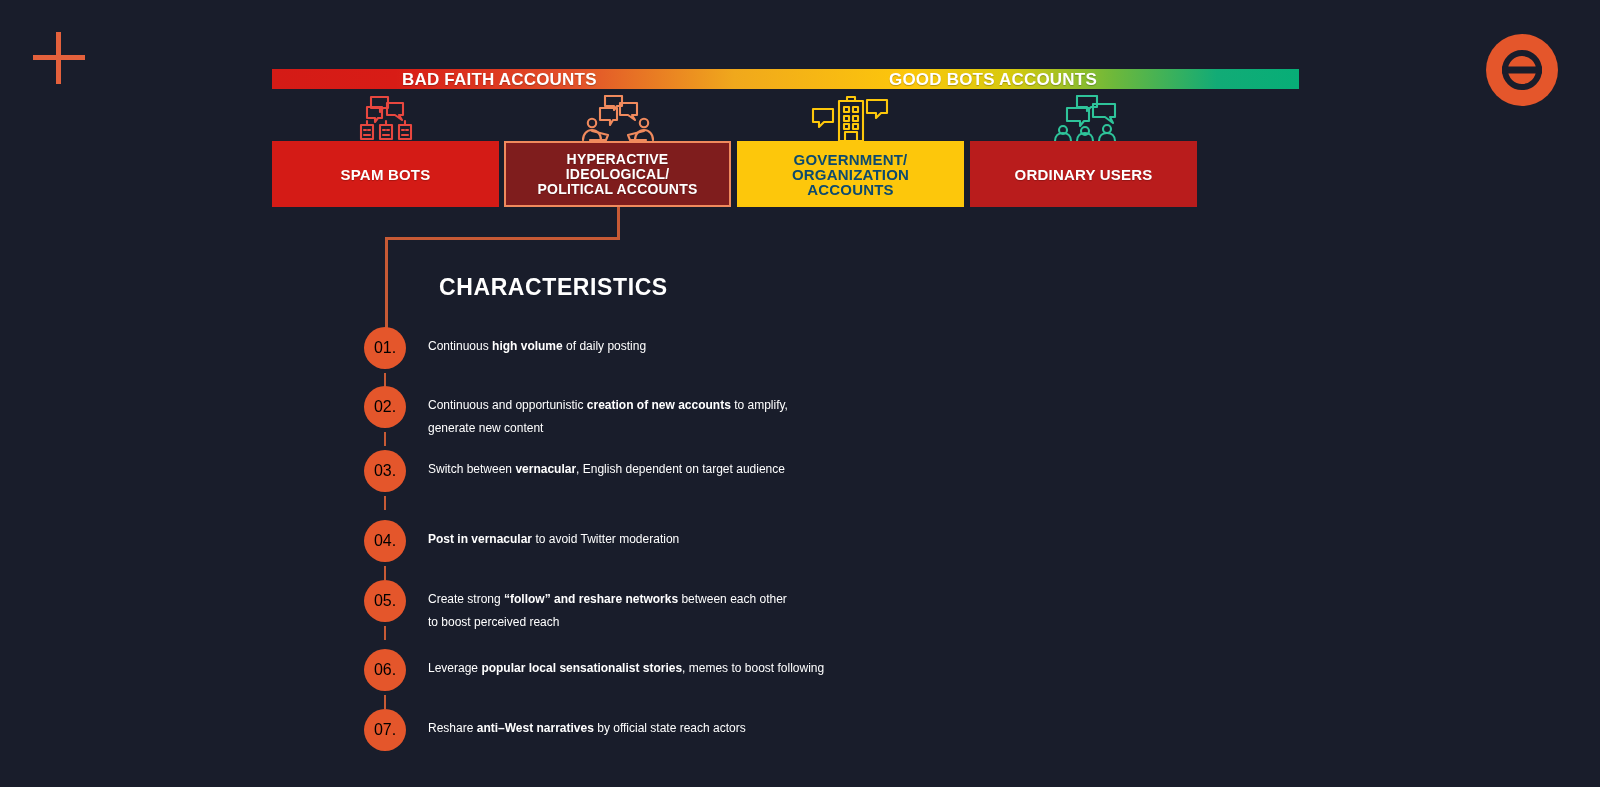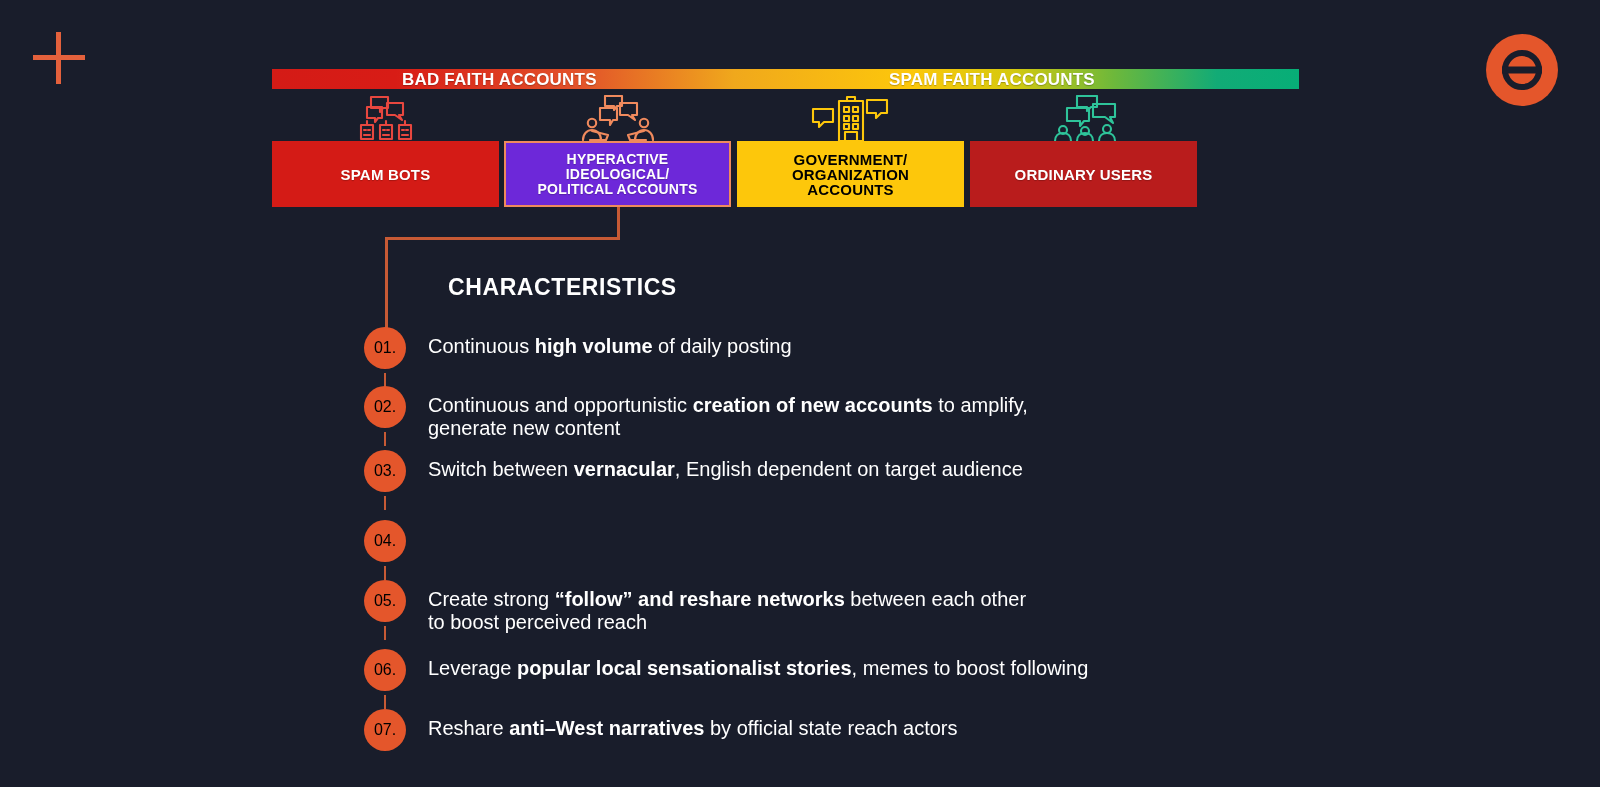--- a/index.html
+++ b/index.html
@@ -139,21 +139,21 @@
   }
   .conn-v-left {
     left: 385px; top: 237px;
     width: 3px; height: 100px;
     background: #c75a35;
   }
 
   
   .char-title {
     position: absolute;
-    left: 448px; top: 274px;
+    left: 439px; top: 274px;
     color: #ffffff;
     font-size: 23px;
     font-weight: bold;
     letter-spacing: 0.6px;
   }
 
   .char-list {
     position: absolute;
     left: 364px; top: 327px;
     width: 1120px;
@@ -184,42 +184,42 @@
   }
   .dash {
     position: absolute;
     left: 20px;
     width: 2px;
     background: #c75a35;
     z-index: 1;
   }
   .char-text {
     color: #ffffff;
-    font-size: 20px;
+    font-size: 12px;
     line-height: 23px;
     padding-top: 8px;
   }
   .char-text b { font-weight: bold; }
 </style>
 </head>
 <body>
 
 <div class="plus-mark">
   <div class="bar-h"></div>
   <div class="bar-v"></div>
 </div>
 
 <div class="logo">
   <div class="ring"></div>
   <div class="slot"></div>
 </div>
 
 <div class="spectrum">
   <div class="label bad">BAD FAITH ACCOUNTS</div>
-  <div class="label good">SPAM FAITH ACCOUNTS</div>
+  <div class="label good">GOOD BOTS ACCOUNTS</div>
 </div>
 
 <div class="icon-row">
 
   <div class="icon-slot" id="icon-slot-0" style="left: 63.5px;">
     <svg width="78" height="46" viewBox="0 0 78 46" fill="none" stroke="#e8473f" stroke-width="2.1" stroke-linecap="round" stroke-linejoin="round">
       <path d="M24 2h17v11h-5l-3 4v-4h-9z"></path>
       <path d="M40 8h16v12h-4l3 5-7-5h-8z"></path>
       <path d="M20 12h15v11h-4l-3 4v-4h-8z"></path>
       <path d="M14 30h12v14H14z"></path>
@@ -274,27 +274,27 @@
       <path d="M56 46c0-5 3.5-8 8-8s8 3 8 8"></path>
     </svg>
   </div>
 
 </div>
 
 <div class="cat-row">
   <div class="cat-box" id="cat-box-0" style="background: rgb(212, 27, 22); left: 0px; width: 227px; align-items: center;">
     <div class="cat-label">SPAM BOTS</div>
   </div>
-  <div class="cat-box selected" id="cat-box-1" style="background: #6d28d9; left: 232px; width: 227px;">
+  <div class="cat-box selected" id="cat-box-1" style="background: #7f1d1d; left: 232px; width: 227px;">
     <div class="cat-label">HYPERACTIVE
 IDEOLOGICAL/
 POLITICAL ACCOUNTS</div>
   </div>
   <div class="cat-box" id="cat-box-2" style="background: rgb(253, 199, 11); left: 465px; width: 227px;">
-    <div class="cat-label" style="color: #000000; text-shadow: none;">GOVERNMENT/
+    <div class="cat-label" style="color: #0c4a6e; text-shadow: none;">GOVERNMENT/
 ORGANIZATION
 ACCOUNTS</div>
   </div>
   <div class="cat-box" id="cat-box-3" style="background: #b91c1c; left: 698px; width: 227px;">
     <div class="cat-label">ORDINARY USERS</div>
   </div>
 </div>
 
 <div class="connector conn-v-right"></div>
 <div class="connector conn-h"></div>
@@ -322,20 +322,21 @@
         <div class="dash" style="top: 46px; height: 14px;"></div>
         <div class="badge">03.</div>
       </div>
       <div class="char-text"><span>Switch between </span><b>vernacular</b><span>, English dependent on target audience</span></div>
     </div>
     <div class="char-item" style="margin-top: 28px;">
       <div class="badge-col">
         <div class="dash" style="top: 46px; height: 14px;"></div>
         <div class="badge">04.</div>
       </div>
+      <div class="char-text"><b>Post in vernacular</b><span> to avoid Twitter moderation</span></div>
     </div>
     <div class="char-item" style="margin-top: 18px;">
       <div class="badge-col">
         <div class="dash" style="top: 46px; height: 14px;"></div>
         <div class="badge">05.</div>
       </div>
       <div class="char-text"><span>Create strong </span><b>“follow” and reshare networks</b><span> between each other</span><br><span>to boost perceived reach</span></div>
     </div>
     <div class="char-item" style="margin-top: 15px;">
       <div class="badge-col">

